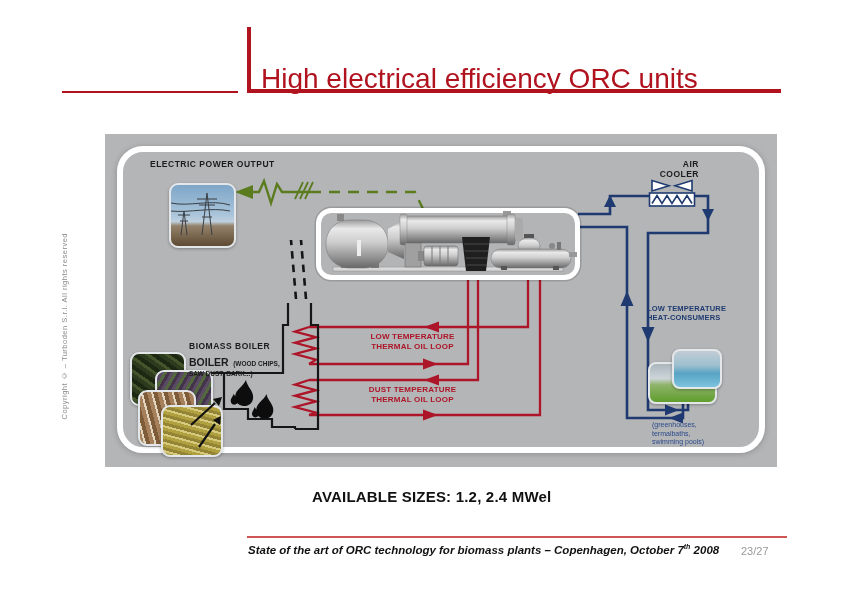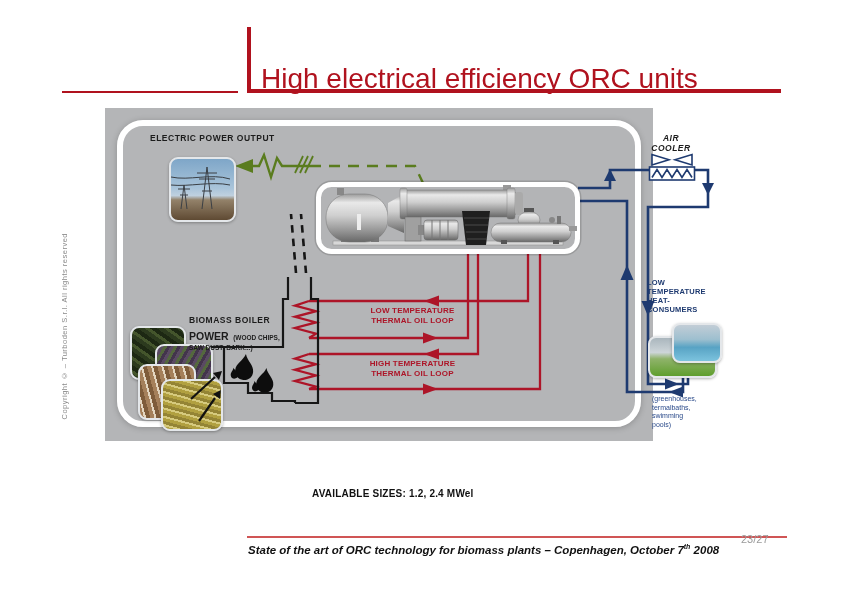--- a/index.html
+++ b/index.html
@@ -7,21 +7,21 @@
          font-family:"Liberation Sans",sans-serif;}
   
   .hdr-thin-line{position:absolute;left:62px;top:91px;width:176px;height:2px;background:#b0121e;}
   .hdr-vbar{position:absolute;left:247px;top:27px;width:4px;height:65px;background:#b0121e;}
   .hdr-title{position:absolute;left:261px;top:47px;font-size:28px;color:#b0121e;margin-top:16px;}
   .hdr-underline{position:absolute;left:247px;top:89px;width:534px;height:4px;background:#b0121e;}
   
   .copyright{position:absolute;left:60px;top:233px;writing-mode:vertical-rl;transform:rotate(180deg);
              font-size:7.5px;color:#8a8a8a;letter-spacing:.5px;white-space:nowrap;}
   
-  .panel{position:absolute;left:105px;top:108px;width:548px;height:333px;background:#b4b5b7;}
+  .panel{position:absolute;left:105px;top:134px;width:672px;height:333px;background:#b4b5b7;}
   .frame{position:absolute;left:12px;top:12px;right:12px;bottom:14px;border:6px solid #fff;
          border-radius:26px;box-shadow:0 1px 6px rgba(0,0,0,.22);}
   .panel svg{position:absolute;left:0;top:0;}
   .lay1{z-index:1;} .lay2{z-index:2;} .lay3{z-index:3;} .lay4{z-index:4;}
   .plabel{position:absolute;color:#1c1c1c;line-height:1.15;}
   .small-caps{font-size:8.5px;font-weight:600;letter-spacing:.5px;}
   .redlabel{font-size:8px;font-weight:600;color:#ad1528;text-align:center;line-height:9.5px;letter-spacing:.2px;}
   .bluelabel{font-size:7.5px;font-weight:600;color:#1e3a70;line-height:9px;letter-spacing:.2px;}
   .bluecap{font-size:7px;font-weight:400;color:#2a4a8a;line-height:8.5px;}
   .photo{position:absolute;border:2px solid #e4e7ea;border-radius:9px;box-shadow:0 1px 3px rgba(0,0,0,.3);}
@@ -33,25 +33,25 @@
     background:repeating-linear-gradient(120deg,#43344c 0 3px,#5a4a63 3px 6px,#54683e 6px 9px);}
   .ph-brown{left:33px;top:256px;width:54px;height:52px;
     background:repeating-linear-gradient(75deg,#a5805a 0 4px,#e3d6c0 4px 6px,#7e5c3a 6px 10px);}
   .ph-sawdust{left:56px;top:271px;width:58px;height:48px;
     background:repeating-linear-gradient(15deg,#b1a040 0 3px,#d6ca7e 3px 5px,#948435 5px 8px);}
   .ph-greenhouse{left:543px;top:228px;width:65px;height:38px;border-radius:8px;
     background:linear-gradient(180deg,#aab6bd 0%,#cdd5d9 38%,#8fb36a 55%,#5f9e2d 100%);}
   .ph-pool{left:567px;top:215px;width:46px;height:36px;border-radius:8px;
     background:linear-gradient(180deg,#c2cdd6 0%,#9dbfcf 40%,#58a3c4 62%,#7cc3de 100%);}
   
-  .sizes{position:absolute;left:312px;top:488px;font-size:10px;font-weight:bold;color:#111;letter-spacing:.2px;}
+  .sizes{position:absolute;left:312px;top:488px;font-size:15px;font-weight:bold;color:#111;letter-spacing:.2px;}
   .foot-line{position:absolute;left:247px;top:536px;width:540px;height:2px;background:#d05555;}
   .foot-text{position:absolute;left:248px;top:543px;font-size:11.5px;font-weight:bold;font-style:italic;color:#111;}
   .foot-text sup{font-size:7px;}
-  .foot-page{position:absolute;left:741px;top:533px;font-size:11px;color:#9a9a9a;}
+  .foot-page{position:absolute;left:741px;top:545px;font-size:11px;color:#9a9a9a;}
 </style>
 </head>
 <body>
 
 <div class="slide">
 
   <div class="hdr-thin-line"></div>
   <div class="hdr-vbar"></div>
   <div class="hdr-title">High electrical efficiency ORC units</div>
   <div class="hdr-underline"></div>
@@ -183,34 +183,34 @@
     <svg class="lay3" width="652" height="332" viewBox="0 0 652 332" style="pointer-events:none;">
       <g stroke="#111" stroke-width="2.2" fill="#111">
         <line x1="86" y1="291" x2="110" y2="269"></line>
         <polygon points="117,263 114,272 108,265" stroke="none"></polygon>
         <line x1="94" y1="313" x2="110" y2="290"></line>
         <polygon points="116,282 115,291 108,286" stroke="none"></polygon>
       </g>
     </svg>
 
     <div class="plabel small-caps lay4" style="left:45px;top:26px;">ELECTRIC  POWER OUTPUT</div>
-    <div class="plabel small-caps lay4" style="left:538px;top:26px;width:56px;text-align:center;font-style:italic;">AIR COOLER</div>
+    <div class="plabel small-caps lay4" style="left:538px;top:26px;width:56px;text-align:right;">AIR COOLER</div>
 
     <div class="plabel redlabel lay4" style="left:245px;top:198px;width:125px;">
       <div>LOW TEMPERATURE</div>
       <div>THERMAL OIL LOOP</div>
     </div>
     <div class="plabel redlabel lay4" style="left:245px;top:251px;width:125px;">
-      <div>HIGH TEMPERATURE</div>
+      <div>DUST TEMPERATURE</div>
       <div>THERMAL OIL LOOP</div>
     </div>
 
     <div class="plabel lay4" style="left:84px;top:208px;width:100px;">
       <div class="small-caps">BIOMASS BOILER</div>
-      <div style="white-space:nowrap;"><span style="font-size:10.5px;font-weight:600;">POWER</span>
+      <div style="white-space:nowrap;"><span style="font-size:10.5px;font-weight:600;">BOILER</span>
         <span style="font-size:6.5px;font-weight:600;">(WOOD CHIPS,</span></div>
       <div style="font-size:6.5px;font-weight:600;">SAW DUST, BARK...)</div>
     </div>
 
     <div class="plabel bluelabel lay4" style="left:542px;top:170px;">
       <div>LOW TEMPERATURE</div>
       <div>HEAT-CONSUMERS</div>
     </div>
     <div class="plabel bluecap lay4" style="left:547px;top:287px;">
       <div>(greenhouses,</div>

